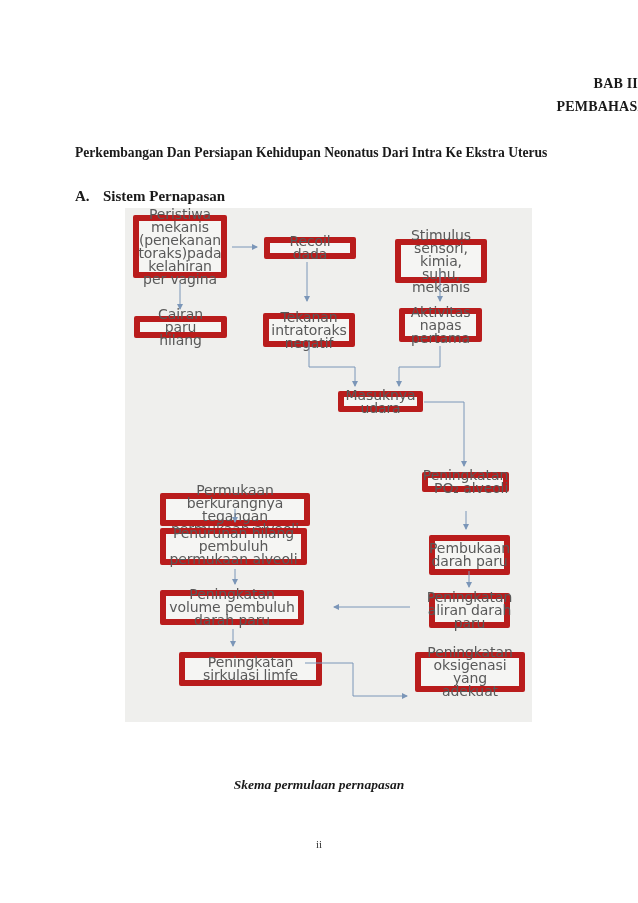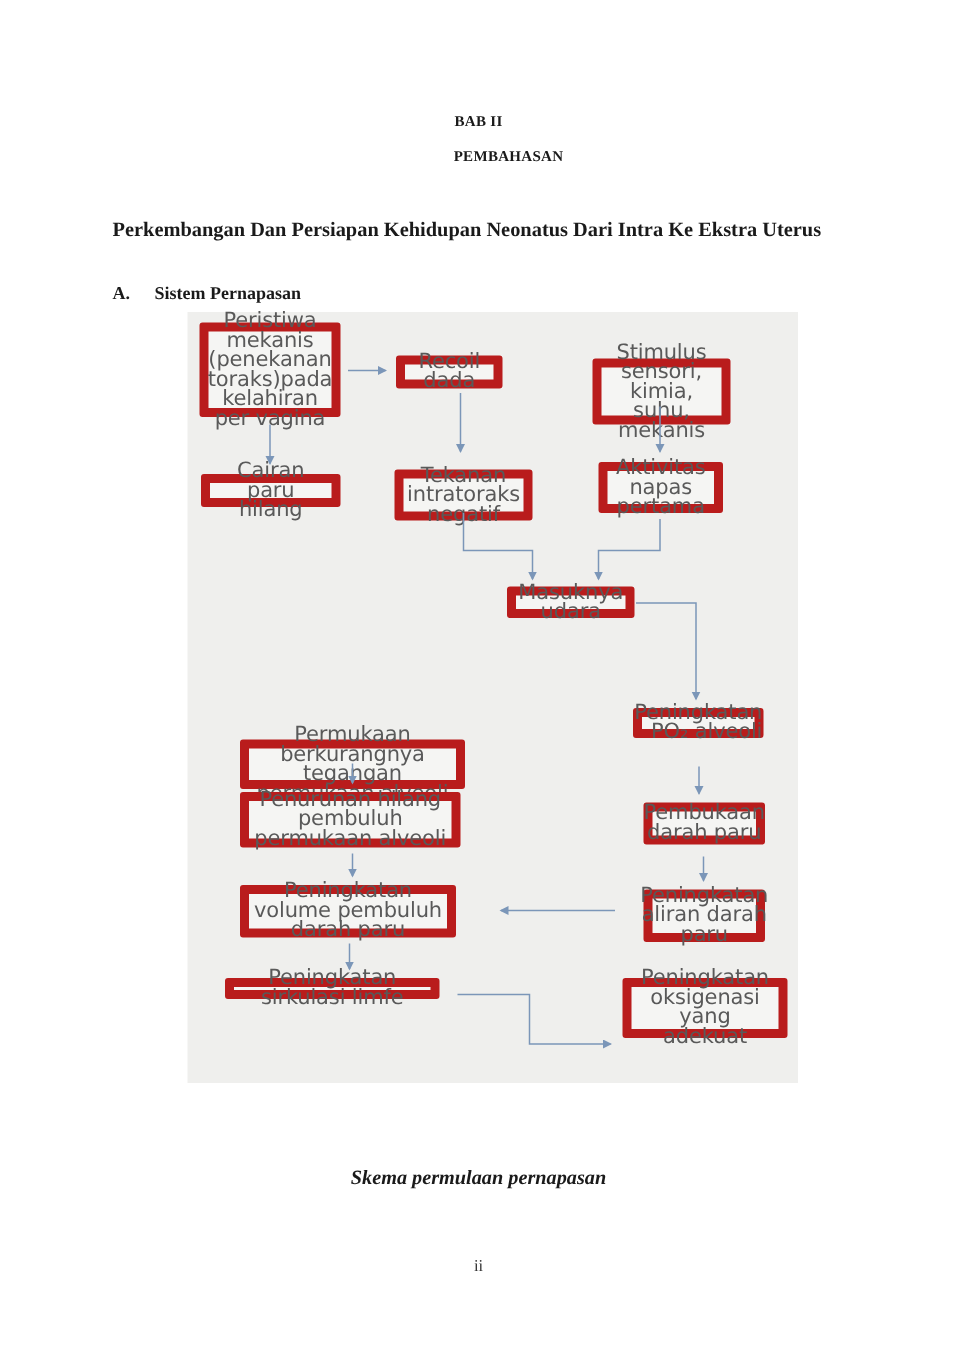--- a/index.html
+++ b/index.html
@@ -5,32 +5,32 @@
   html,body{margin:0;padding:0;background:#ffffff;}
   .page{
     position:relative;
     width:638px;height:903px;
     background:#ffffff;
     font-family:"Liberation Serif", serif;
     color:#1a1a1a;
     overflow:hidden;
   }
   .doc-title{
-    position:absolute;left:0;width:638px;text-align:center;
-    font-weight:bold;font-size:10px;letter-spacing:.2px;
+    position:absolute;left:0;width:638px;text-align:right;
+    font-weight:bold;font-size:14px;letter-spacing:.2px;
   }
   .t1{top:76px;}
   .t2{top:99px;margin-left:20px;}
   .doc-heading{
     position:absolute;left:75px;top:145px;width:480px;
     font-weight:bold;font-size:13.6px;
   }
   .doc-section{
     position:absolute;left:75px;top:188px;
-    font-weight:bold;font-size:12px;
+    font-weight:bold;font-size:15px;
   }
   .doc-section .sec-label{display:inline-block;width:28px;}
   .diagram-panel{
     position:absolute;left:125px;top:208px;width:407px;height:514px;
     background:#efefed;
   }
   .caption{
     position:absolute;left:0;top:777px;width:638px;text-align:center;
     font-weight:bold;font-style:italic;font-size:13.5px;
   }
@@ -43,33 +43,33 @@
     position:absolute;box-sizing:border-box;
     border:6px solid #b91c1c;border-radius:2px;
     background:#f5f5f3;
     color:#595959;
     font-family:"DejaVu Sans", sans-serif;
     font-size:14px;line-height:13px;letter-spacing:-0.1px;
     display:flex;align-items:center;justify-content:center;
     text-align:center;padding:1px 3px;
   }
   #n1{left:133px;top:215px;width:94px;height:63px;}
-  #n2{left:264px;top:237px;width:71px;height:22px;}
+  #n2{left:264px;top:237px;width:92px;height:22px;}
   #n3{left:395px;top:223px;width:92px;height:44px;margin-top:16px;}
   #n4{left:134px;top:316px;width:93px;height:22px;}
   #n5{left:263px;top:313px;width:92px;height:34px;}
   #n6{left:399px;top:308px;width:83px;height:34px;}
   #n7{left:338px;top:391px;width:85px;height:21px;}
   #n8{left:160px;top:472px;width:150px;height:33px;margin-top:21px;}
   #n9{left:422px;top:472px;width:87px;height:20px;text-align:right;}
   #n10{left:160px;top:528px;width:147px;height:37px;}
-  #n11{left:429px;top:535px;width:81px;height:28px;}
+  #n11{left:429px;top:535px;width:81px;height:40px;}
   #n12{left:160px;top:590px;width:144px;height:35px;}
   #n13{left:429px;top:593px;width:81px;height:35px;}
-  #n14{left:150px;top:652px;width:143px;height:14px;}
+  #n14{left:179px;top:652px;width:143px;height:34px;}
   #n15{left:415px;top:652px;width:110px;height:40px;}
   .connector-layer{
     position:absolute;left:0;top:0;width:638px;height:903px;
     pointer-events:none;
   }
   .connector-layer polyline{
     fill:none;stroke:#7b96b8;stroke-width:1;
   }
 </style>
 </head>

